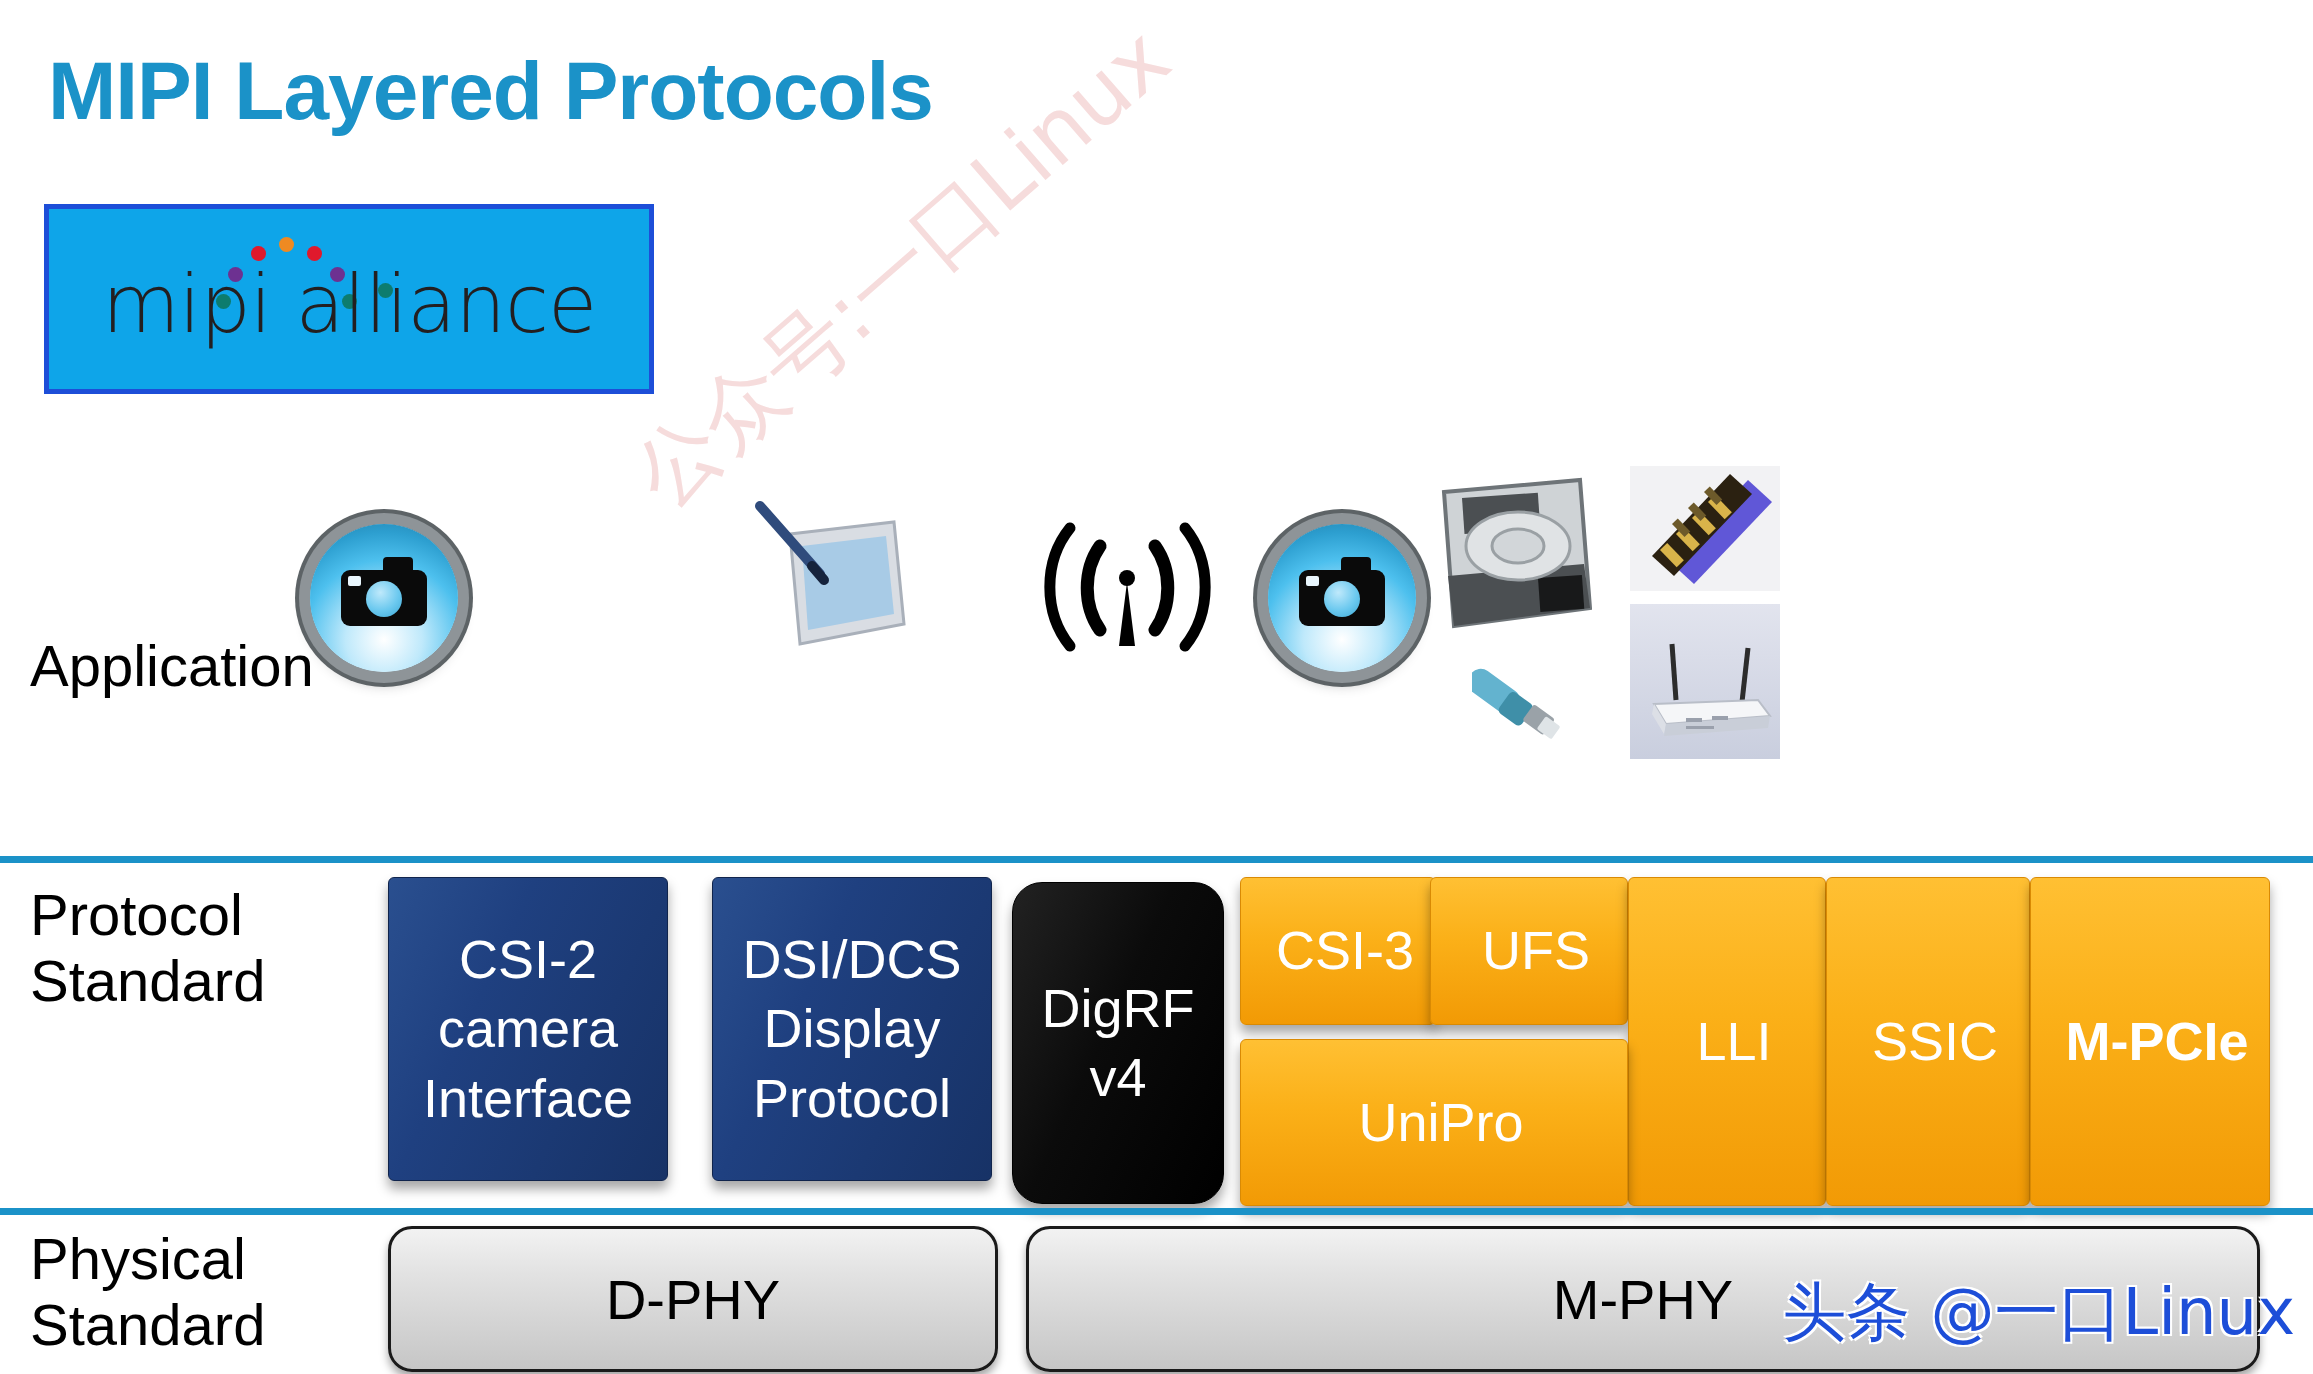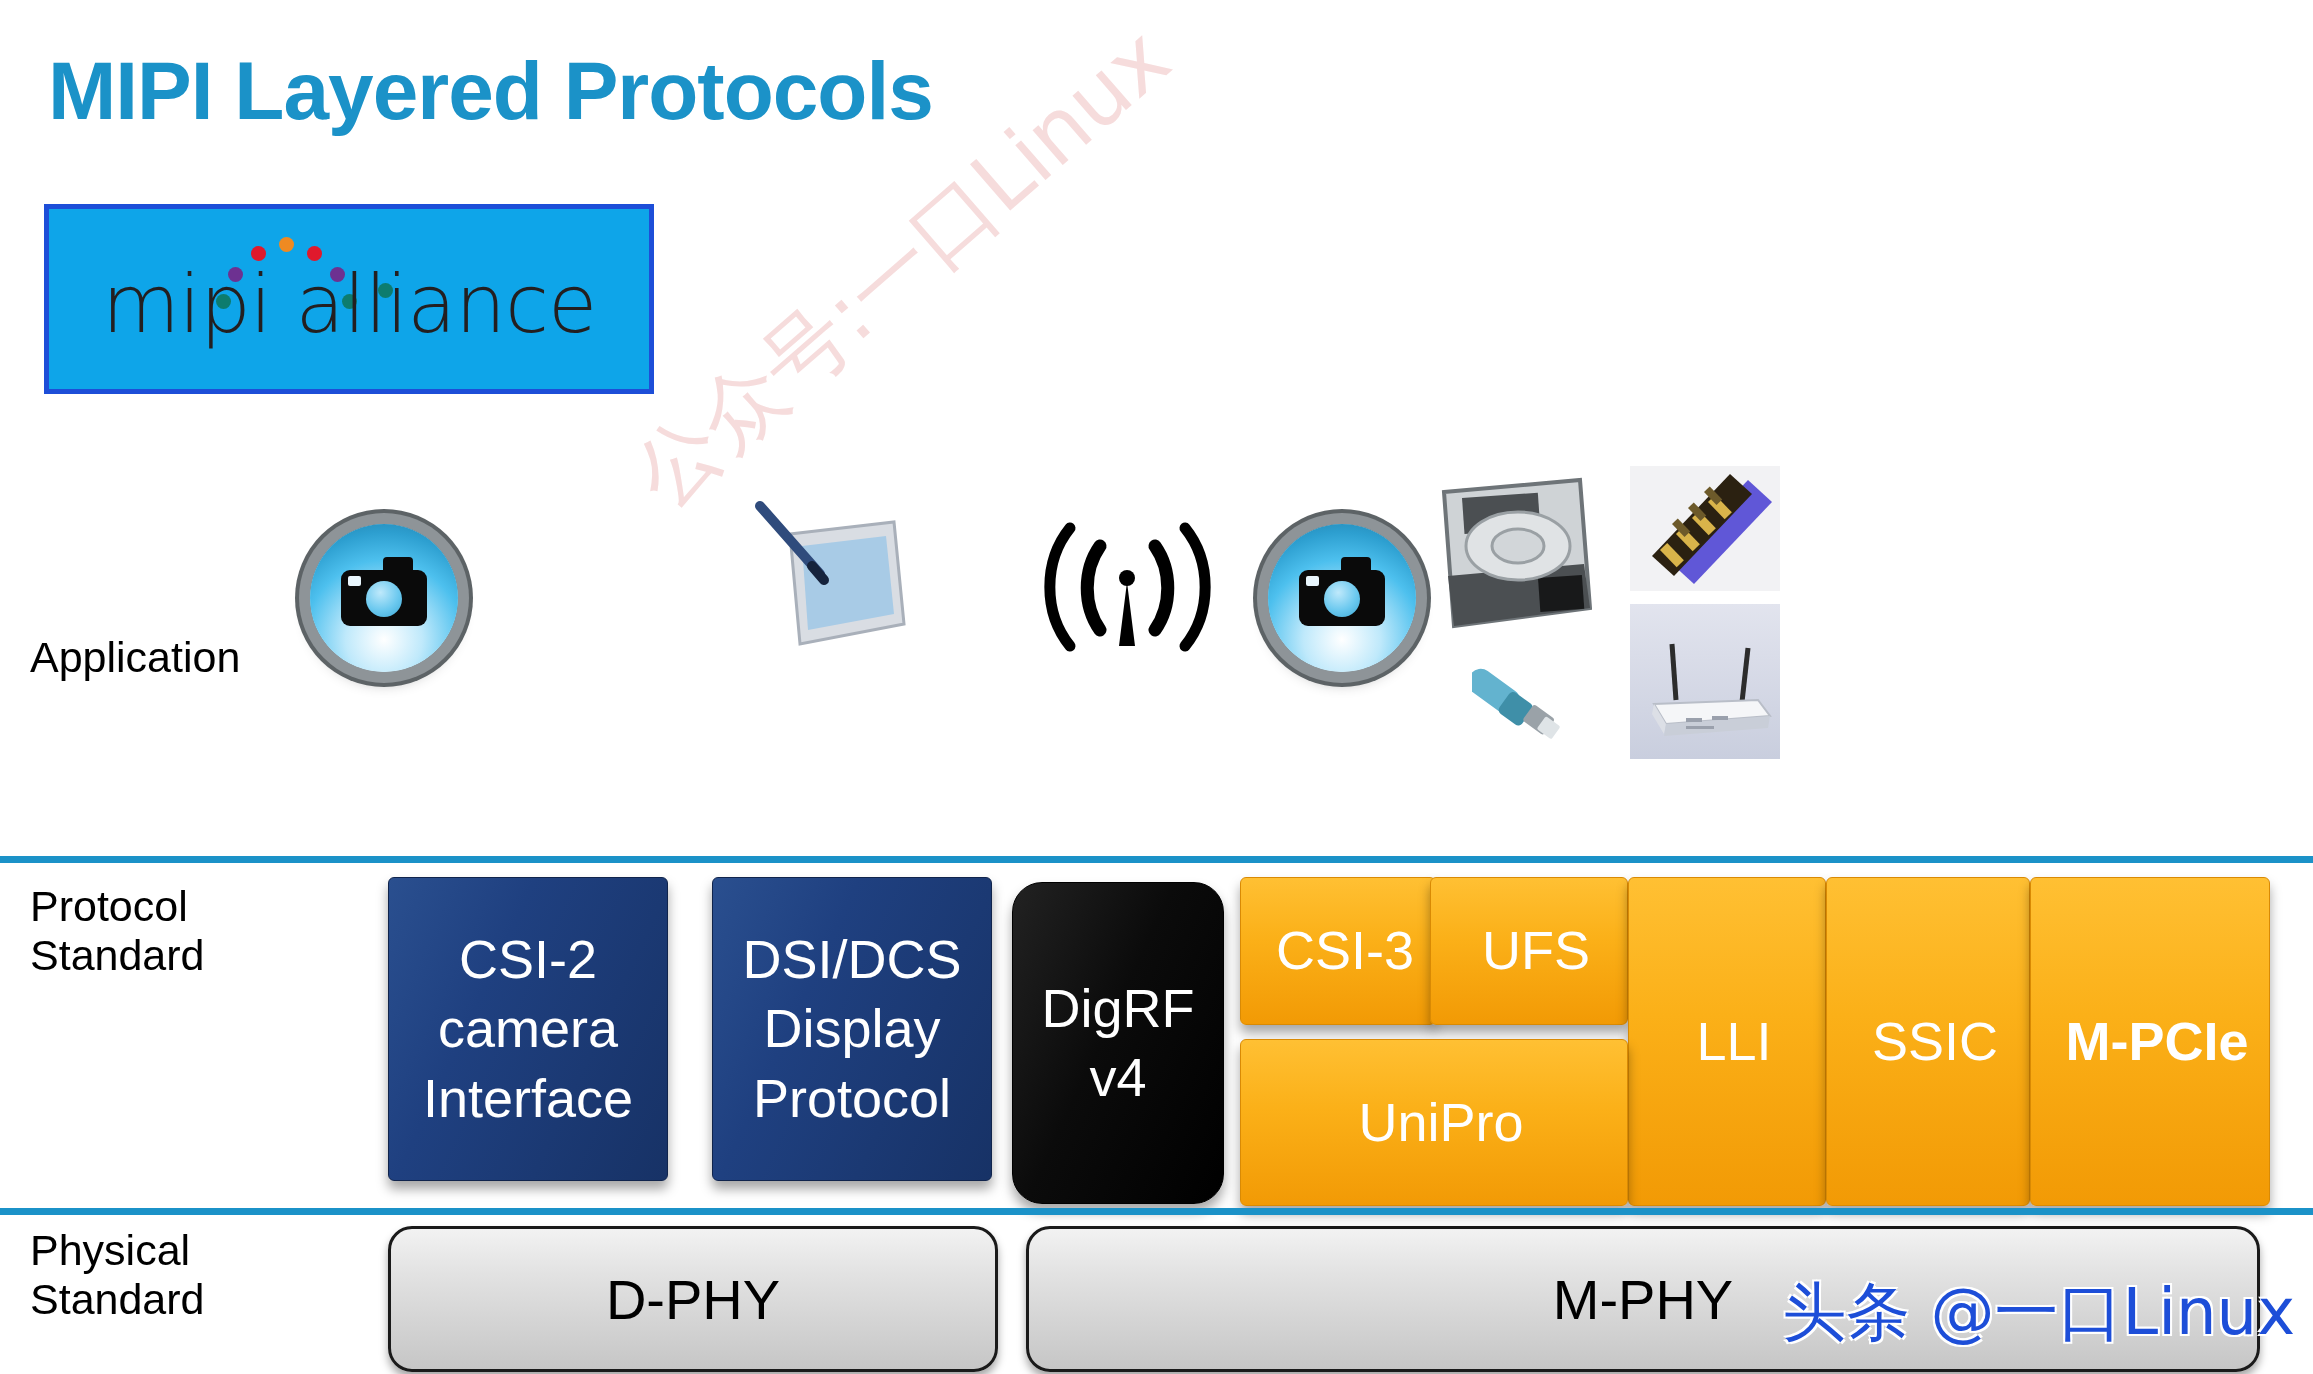--- a/index.html
+++ b/index.html
@@ -92,21 +92,21 @@
     height: 7px;
     background: #1b92c8;
   }
   #rule-1 { top: 840px; }
   #rule-2 { top: 1192px; }
 
   
   .row-label {
     position: absolute;
     color: #000000;
-    font-size: 43px;
+    font-size: 58px;
     line-height: 1.13;
     white-space: pre-line;
     font-family: "Liberation Sans", sans-serif;
   }
   #label-application { left: 30px; top: 617px; }
   #label-protocol    { left: 30px; top: 866px; }
   #label-physical    { left: 30px; top: 1210px; }
 
   
   #app-icons { position: absolute; left: 0; top: 460px; width: 2313px; height: 380px; }

